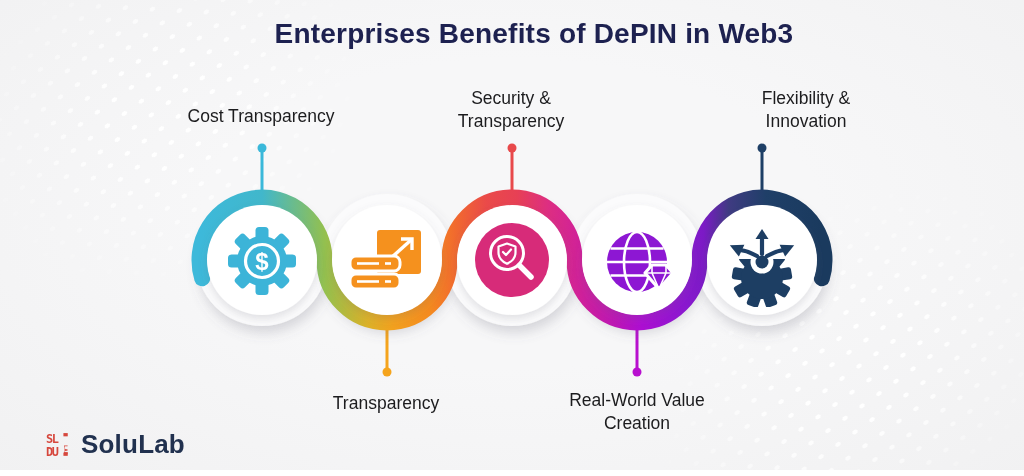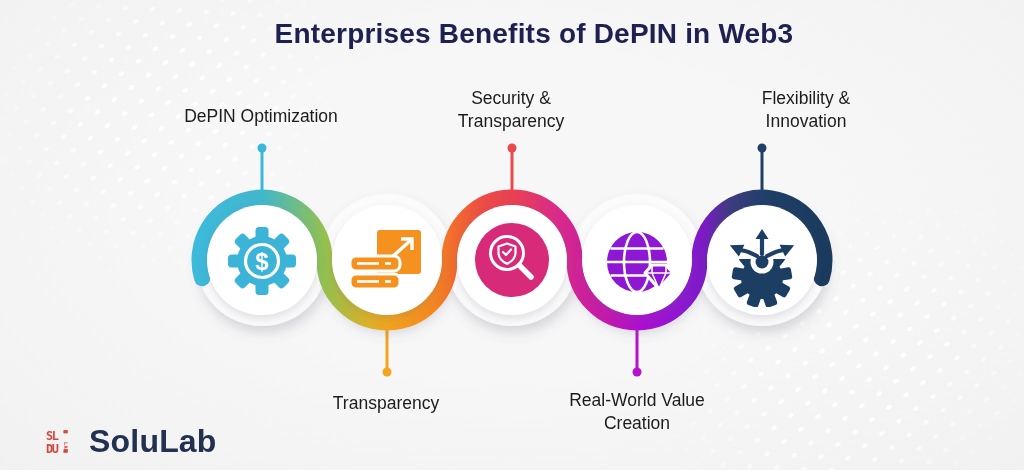--- a/index.html
+++ b/index.html
@@ -27,23 +27,23 @@
     text-align:center; white-space:pre-line;
     font-size:17.5px; line-height:23px; font-weight:500; color:#1c1c1e;
   }
   .benefit-label.b0{ left:261px; top:116px; }
   .benefit-label.b1{ left:386px; top:403px; }
   .benefit-label.b2{ left:511px; top:110px; }
   .benefit-label.b3{ left:637px; top:412px; }
   .benefit-label.b4{ left:806px; top:110px; }
   .logo{
     position:absolute; left:46px; bottom:16px;
-    display:flex; align-items:center; gap:19px;
-  }
-  .logo-text{ font-size:32px; font-weight:600; color:#21314f; letter-spacing:.2px; }
+    display:flex; align-items:center; gap:11px;
+  }
+  .logo-text{ font-size:26px; font-weight:600; color:#21314f; letter-spacing:.2px; }
   .bottom-strip{ position:absolute; left:0; right:0; bottom:0; height:6px; background:#ffffff; }
 </style>
 </head>
 <body>
 
 <div class="stage">
 
   <div class="dot-field tl"></div>
   <div class="dot-field br"></div>
 
@@ -207,21 +207,21 @@
               <path d="M 9 0 L -4 -6.5 L -4 6.5 Z"></path>
             </g>
           <g transform="translate(24,-13) rotate(-25)">
               <path d="M 9 0 L -4 -6.5 L -4 6.5 Z"></path>
             </g>
         </g>
       </g>
     </g>
   </svg>
 
-  <div class="benefit-label b0">DePIN Optimization</div>
+  <div class="benefit-label b0">Cost Transparency</div>
   <div class="benefit-label b1">Transparency</div>
   <div class="benefit-label b2">Security &amp;
 Transparency</div>
   <div class="benefit-label b3">Real-World Value
 Creation</div>
   <div class="benefit-label b4">Flexibility &amp;
 Innovation</div>
 
   <div class="logo">
     <svg width="24" height="26" viewBox="0 0 22 24">

